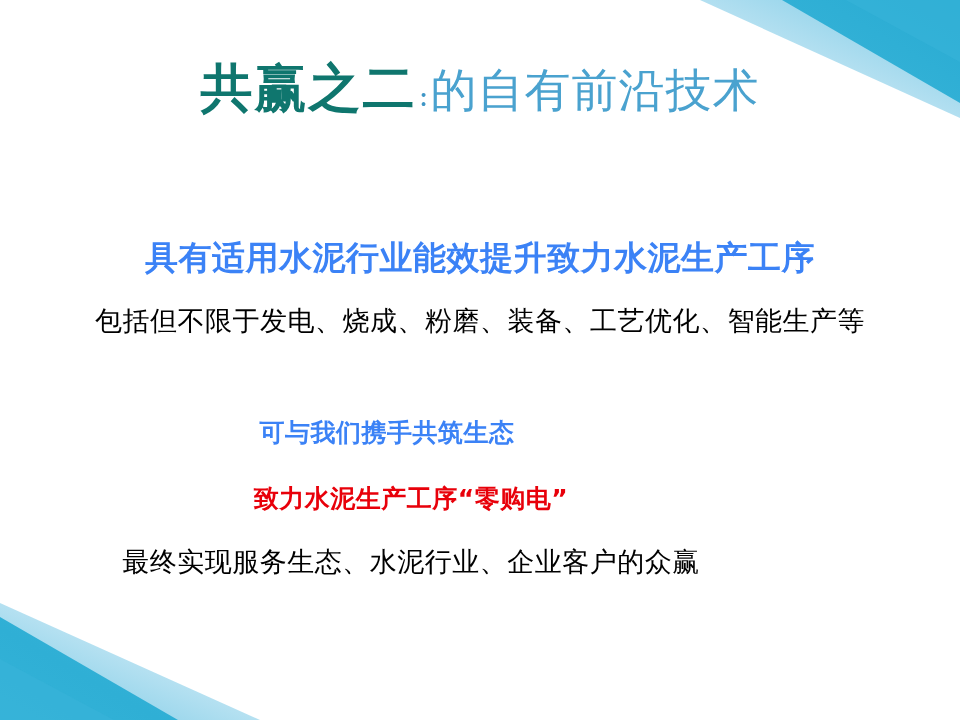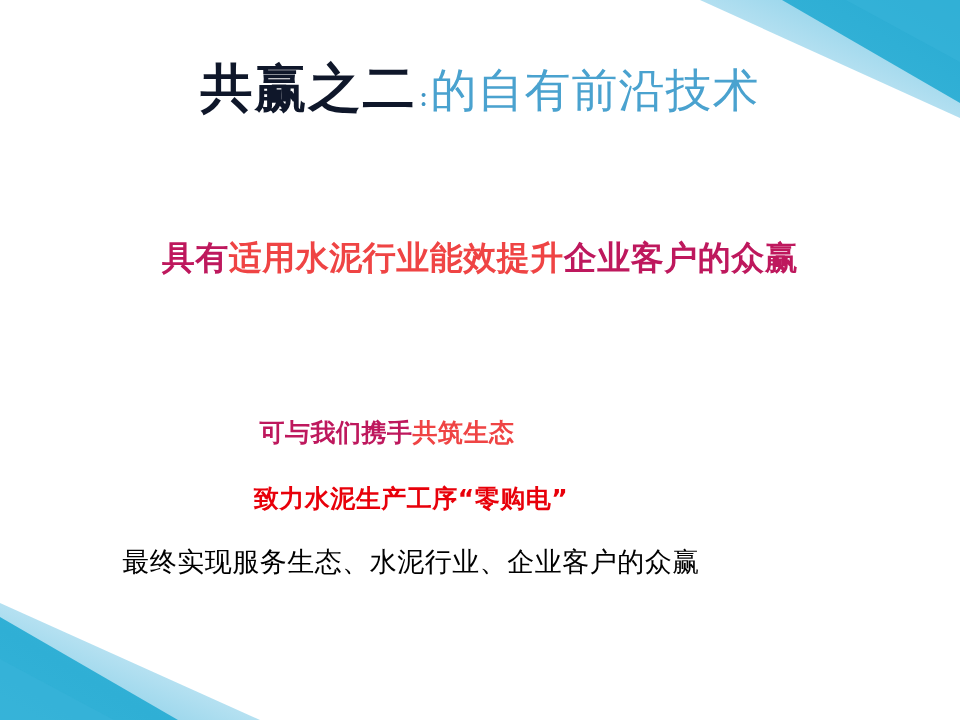--- a/index.html
+++ b/index.html
@@ -43,21 +43,21 @@
     width: 960px;
     text-align: center;
     white-space: nowrap;
     line-height: 1;
   }
   .title-main {
     font-family: "DejaVu Sans", "Liberation Sans", sans-serif;
     font-weight: bold;
     font-size: 52px;
     letter-spacing: 2px;
-    color: #0f172a;
+    color: #0f766e;
     vertical-align: baseline;
   }
   .title-sep {
     font-family: "DejaVu Serif", "Liberation Serif", serif;
     font-size: 30px;
     color: #3f96c6;
     vertical-align: baseline;
     padding: 0 2px;
   }
   .title-sub {
@@ -115,22 +115,22 @@
     margin-top: 32px;
   }
   .l5 {
     font-size: 27px;
     font-weight: normal;
     letter-spacing: 0.5px;
     line-height: 36px;
     margin-top: 28px;
     margin-left: 48px;
   }
-  .hl { color: #ef4444; font-family: Liberation Serif, serif; }
-  .blk { color: #be185d; }
+  .hl { color: #3b82f6; font-family: Liberation Serif, serif; }
+  .blk { color: #3b82f6; }
   .allred { color: #e8000a; padding-left: 48px; }
 </style>
 </head>
 <body>
 
 <div class="slide">
 
   <div class="deco deco-tr">
     <svg viewBox="0 0 300 135" preserveAspectRatio="none">
       <defs>
@@ -170,22 +170,23 @@
       <polygon points="0,74 0,135 114,135" fill="#39b4d9" opacity="0.5"></polygon>
     </svg>
   </div>
 
   <div class="title-row">
     <span class="title-main">共赢之二</span><span class="title-sep">:</span><span class="title-sub">的自有前沿技术</span>
   </div>
 
   <div class="body-block-a">
     <div class="line l1">
-      <span class="blk">具有</span><span class="hl">适用水泥行业能效提升</span><span class="blk">企业客户的众赢</span>
+      <span class="blk">具有</span><span class="hl">适用水泥行业能效提升</span><span class="blk">致力水泥生产工序</span>
     </div>
+    <div class="line l2">包括但不限于发电、烧成、粉磨、装备、工艺优化、智能生产等</div>
   </div>
 
   <div class="body-block-b">
     <div class="line l3">
       <span class="blk">可与我们携手</span><span class="hl">共筑生态</span>
     </div>
     <div class="line l4 allred">致力水泥生产工序“零购电”</div>
     <div class="line l5">最终实现服务生态、水泥行业、企业客户的众赢</div>
   </div>
 

